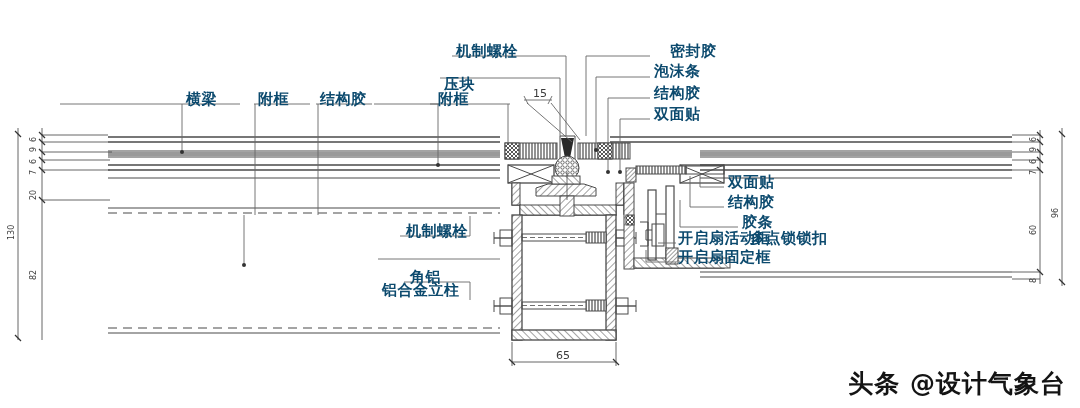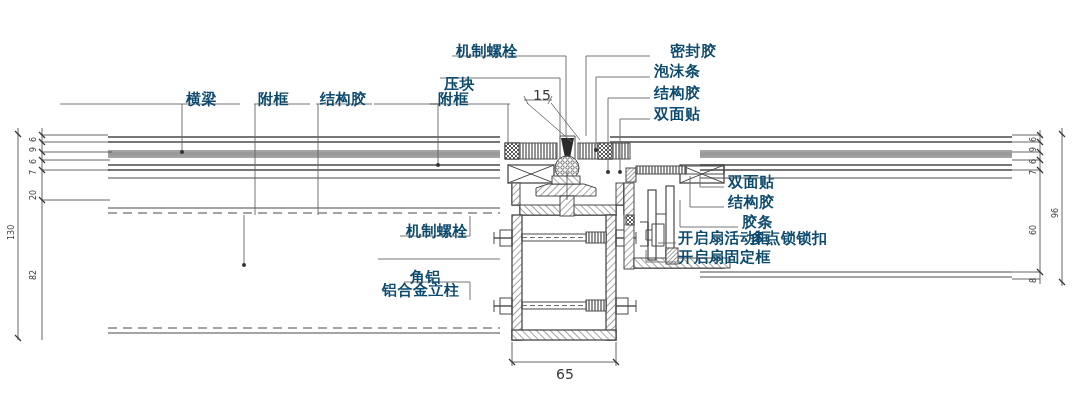--- a/index.html
+++ b/index.html
@@ -34,21 +34,21 @@
     font-size:8px;
     color:#3a3a3a;
     white-space:nowrap;
     transform-origin:left top;
     transform:rotate(-90deg);
     line-height:1;
   }
   .dimh{
     position:absolute;
     font-family:"DejaVu Sans","Liberation Sans",sans-serif;
-    font-size:14px;
+    font-size:11px;
     color:#3a3a3a;
     white-space:nowrap;
     line-height:1;
   }
 
   
   #watermark{
     position:absolute;
     right:14px;bottom:8px;
     font-family:"DejaVu Sans","Liberation Sans",sans-serif;
@@ -377,17 +377,18 @@
   <div class="dim" style="left:8px;top:240px;">130</div>
 
   <div class="dim" style="left:1030px;top:142px;">6</div>
   <div class="dim" style="left:1030px;top:152px;">9</div>
   <div class="dim" style="left:1030px;top:164px;">6</div>
   <div class="dim" style="left:1030px;top:175px;">7</div>
   <div class="dim" style="left:1030px;top:235px;">60</div>
   <div class="dim" style="left:1030px;top:283px;">8</div>
   <div class="dim" style="left:1052px;top:218px;">96</div>
 
-  <div class="dimh" style="left:556px;top:350px;margin-top:17px;">65</div>
+  <div class="dimh" style="left:556px;top:350px;">65</div>
   <div class="dimh" style="left:533px;top:88px;">15</div>
 
+  <div id="watermark">头条 @设计气象台</div>
 
 </div>
 
 </body></html>

